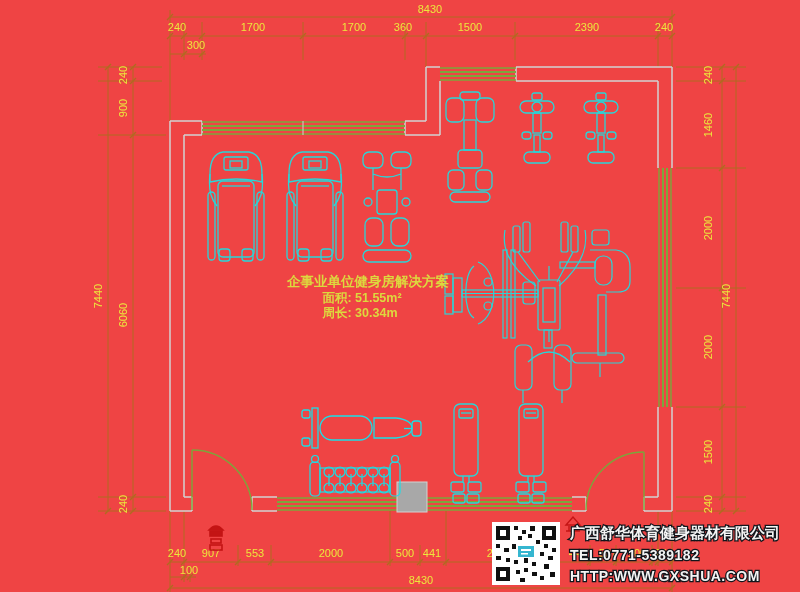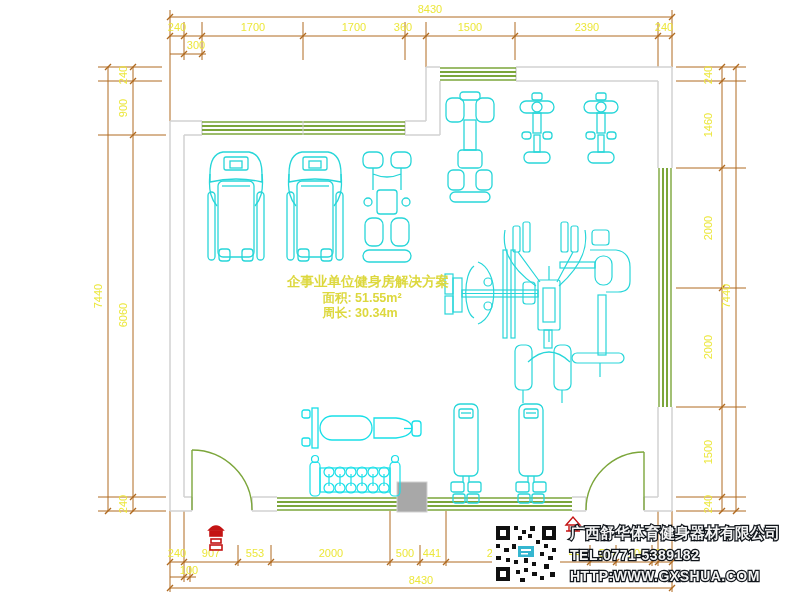--- a/index.html
+++ b/index.html
@@ -1,16 +1,16 @@
 <!DOCTYPE html>
 <html><head>
 <meta charset="utf-8">
 <style>
   html,body{margin:0;padding:0;background:#0d1217;}
-  .canvas{position:relative;width:800px;height:592px;background:#ffffff;overflow:hidden;
+  .canvas{position:relative;width:800px;height:592px;background:#ef4444;overflow:hidden;
           font-family:"Liberation Sans",sans-serif;}
   svg text{font-family:"Liberation Sans",sans-serif;}
   .dimtxt{fill:#ece73c;font-size:11px;}
   .ctr1{fill:#ddd83e;font-size:13.5px;font-weight:bold;}
   .ctr2{fill:#ddd83e;font-size:12.5px;font-weight:bold;}
   .co{fill:#f4f4f4;font-weight:bold;paint-order:stroke;stroke:#10151b;stroke-width:2.5px;}
   .co1{font-size:15px;}
   .co2{font-size:14px;letter-spacing:.5px;}
 </style>
 </head>

